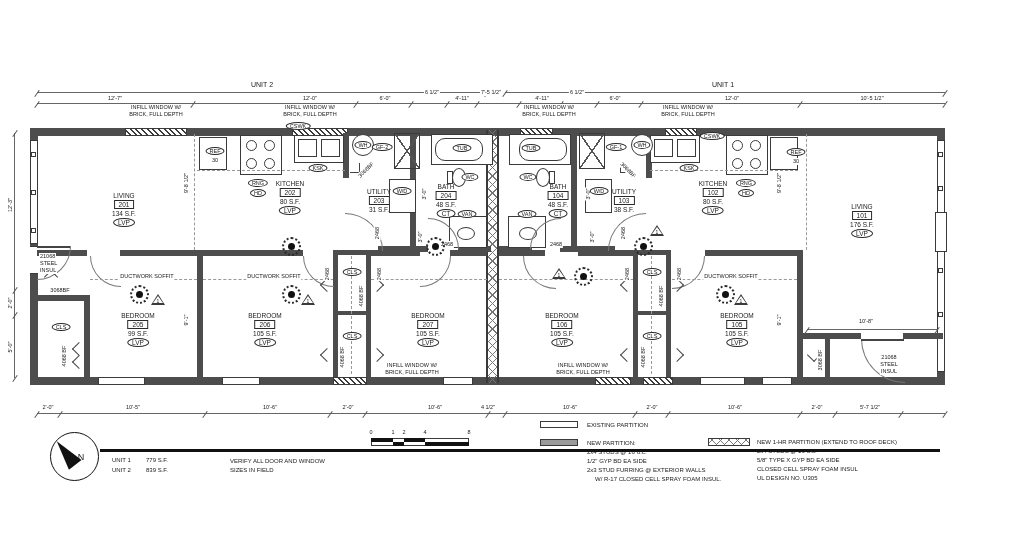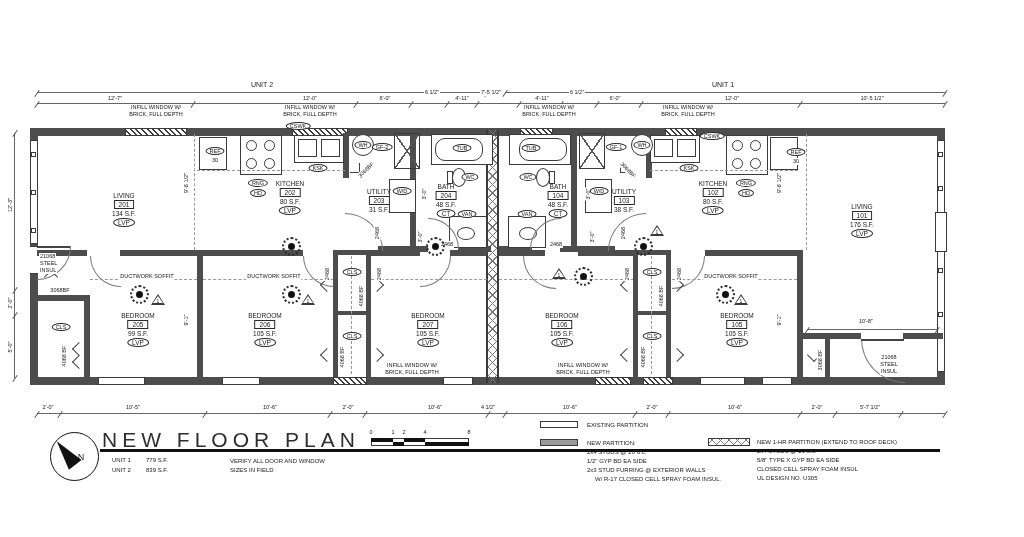--- a/index.html
+++ b/index.html
@@ -475,21 +475,20 @@
   <div class="xh" style="left:708px;top:438px;width:42px;height:8px;border:1px solid #3a3a3a"></div>
   <span class="leg" style="left:757px;top:439px">NEW 1-HR PARTITION (EXTEND TO ROOF DECK)</span>
   <span class="leg" style="left:757px;top:448px">2x4 STUDS @ 16"o.c.</span>
   <span class="leg" style="left:757px;top:457px">5/8" TYPE X GYP BD EA SIDE</span>
   <span class="leg" style="left:757px;top:466px">CLOSED CELL SPRAY FOAM INSUL</span>
   <span class="leg" style="left:757px;top:475px">UL DESIGN NO. U305</span>
 
   <div class="ncircle" style="left:50px;top:432px;width:47px;height:47px"></div>
   <div class="needle" style="left:58px;top:438px"></div>
   <span class="t" style="left:81px;top:452px;font-size:9px;background:transparent">N</span>
-  <span class="title tl" style="left:102px;top:428px">NEW FLOOR PLAN</span>
   <div class="rule" style="left:100px;top:449px;width:840px;height:2.5px"></div>
   <span class="leg" style="left:112px;top:457px">UNIT 1</span>
   <span class="leg" style="left:146px;top:457px">779 S.F.</span>
   <span class="leg" style="left:112px;top:467px">UNIT 2</span>
   <span class="leg" style="left:146px;top:467px">839 S.F.</span>
   <span class="leg" style="left:230px;top:458px">VERIFY ALL DOOR AND WINDOW</span>
   <span class="leg" style="left:230px;top:467px">SIZES IN FIELD</span>
 
   <span class="t sm" style="left:371px;top:429px">0</span>
   <span class="t sm" style="left:393px;top:429px">1</span>

